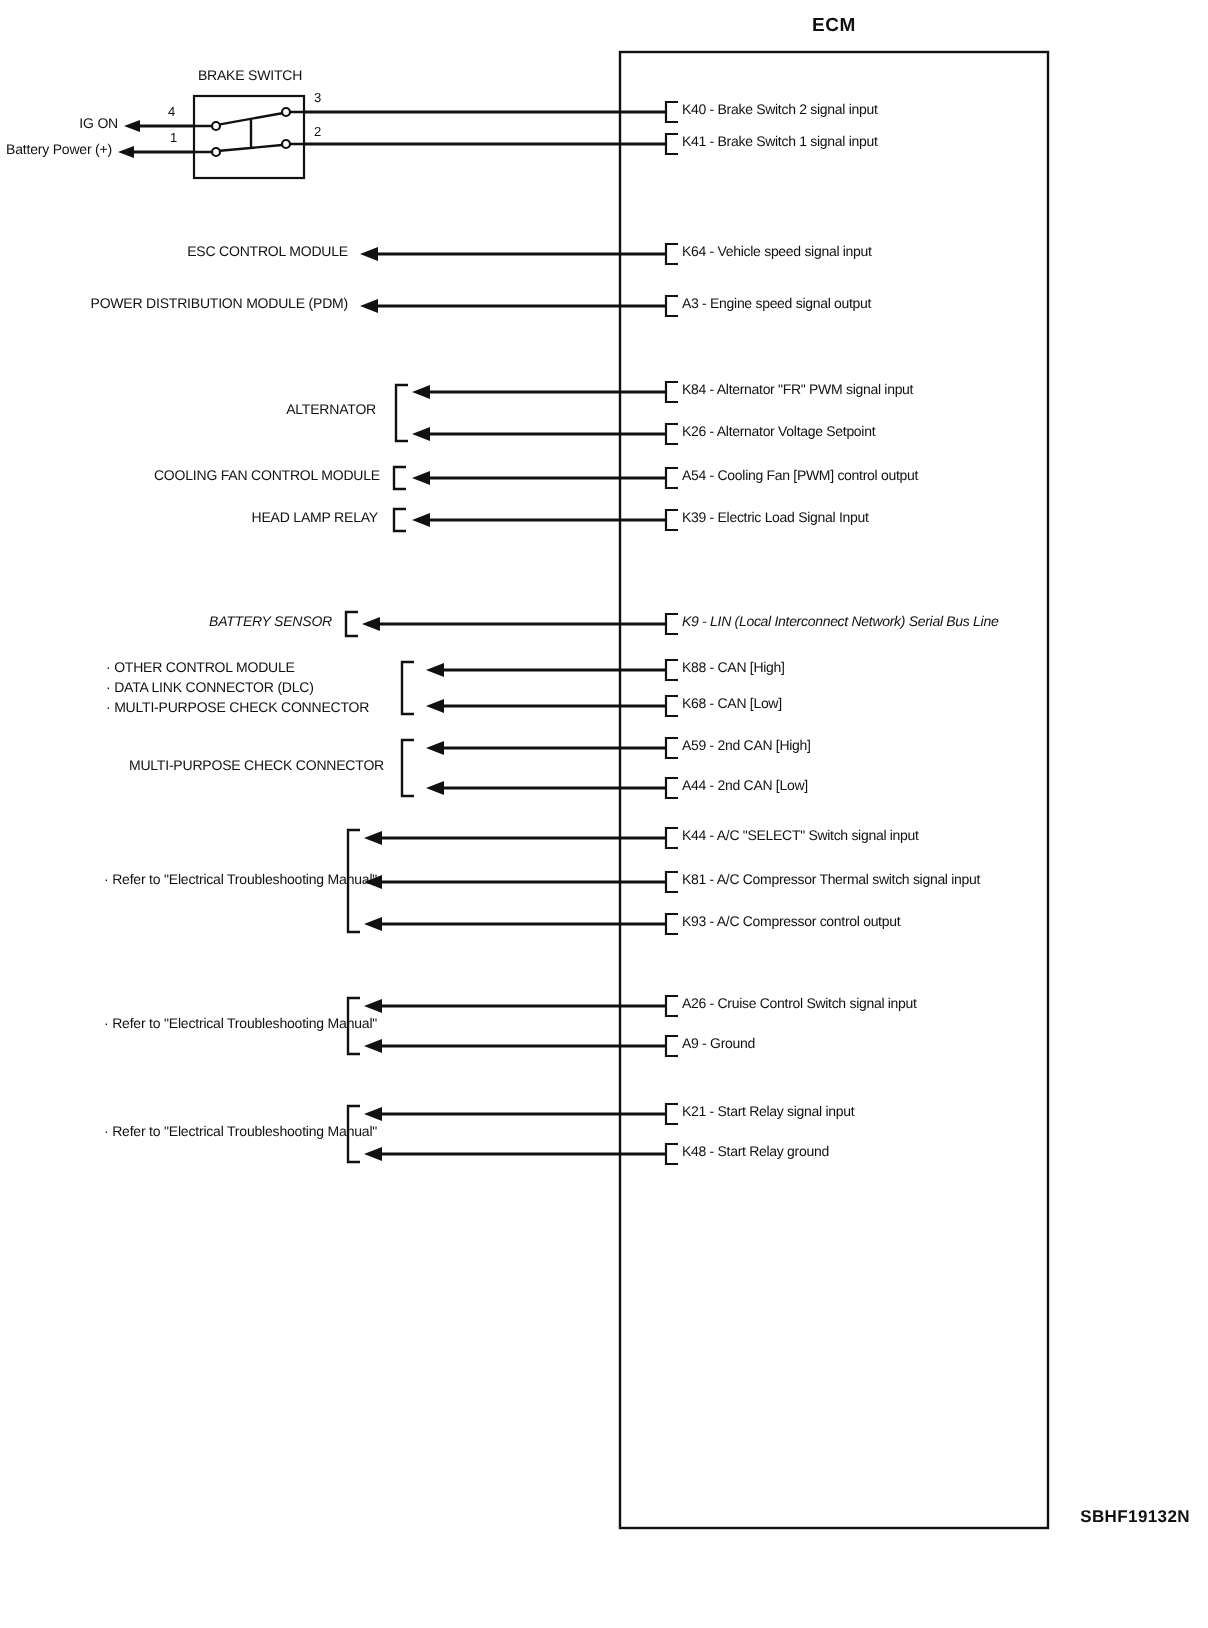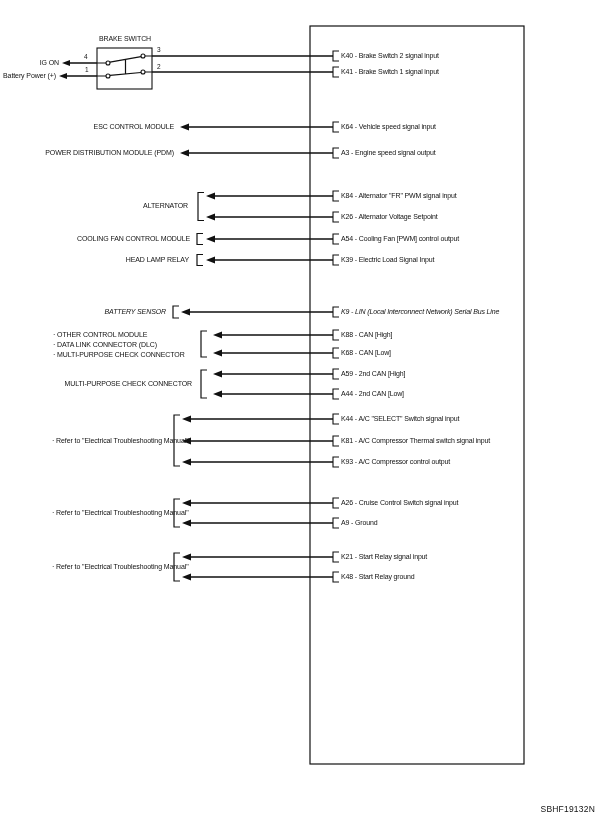--- a/index.html
+++ b/index.html
@@ -12,21 +12,21 @@
     position:absolute;font-size:7px;line-height:8px;white-space:nowrap;
     transform:translateY(-50%);color:#111;letter-spacing:-0.1px;
   }
   .sm{font-size:6.5px;}
   .it{font-style:italic;}
   .ctr{text-align:center;}
   .pin{position:absolute;left:341px;font-size:7px;line-height:8px;white-space:nowrap;
        transform:translateY(-50%);letter-spacing:-0.15px;color:#111;}
   .ecm-title{position:absolute;left:310px;top:13px;width:214px;text-align:center;
        font-size:9.5px;font-weight:bold;transform:translateY(-50%);letter-spacing:0.3px;}
-  .footer{position:absolute;right:9px;top:809px;font-size:8.5px;font-weight:normal;
+  .footer{position:absolute;right:9px;top:758px;font-size:8.5px;font-weight:bold;
        transform:translateY(-50%);letter-spacing:0.2px;}
 </style>
 </head>
 <body>
 
 <div class="canvas">
 
   <svg class="layer" width="604" height="814" viewBox="0 0 604 814">
 
     <rect x="310" y="26" width="214" height="738" fill="none" stroke="#111" stroke-width="1.2"></rect>
@@ -75,20 +75,21 @@
              M339 191H333V201H339 M339 212H333V222H339
              M339 234H333V244H339 M339 255H333V265H339
              M339 307H333V317H339
              M339 330H333V340H339 M339 348H333V358H339
              M339 369H333V379H339 M339 389H333V399H339
              M339 414H333V424H339 M339 436H333V446H339 M339 457H333V467H339
              M339 498H333V508H339 M339 518H333V528H339
              M339 552H333V562H339 M339 572H333V582H339" fill="none" stroke="#111" stroke-width="1.1"></path>
   </svg>
 
+  <div class="ecm-title">ECM</div>
   <div class="footer">SBHF19132N</div>
 
   <div class="lbl ctr" style="left:79px;top:39px;width:92px;">BRAKE SWITCH</div>
   <div class="lbl sm" style="left:157px;top:50px;">3</div>
   <div class="lbl sm" style="left:157px;top:67px;">2</div>
   <div class="lbl sm" style="left:84px;top:57px;">4</div>
   <div class="lbl sm" style="left:85px;top:70px;">1</div>
   <div class="lbl" style="right:545px;top:63px;">IG ON</div>
   <div class="lbl" style="right:548px;top:76px;">Battery Power (+)</div>
 

